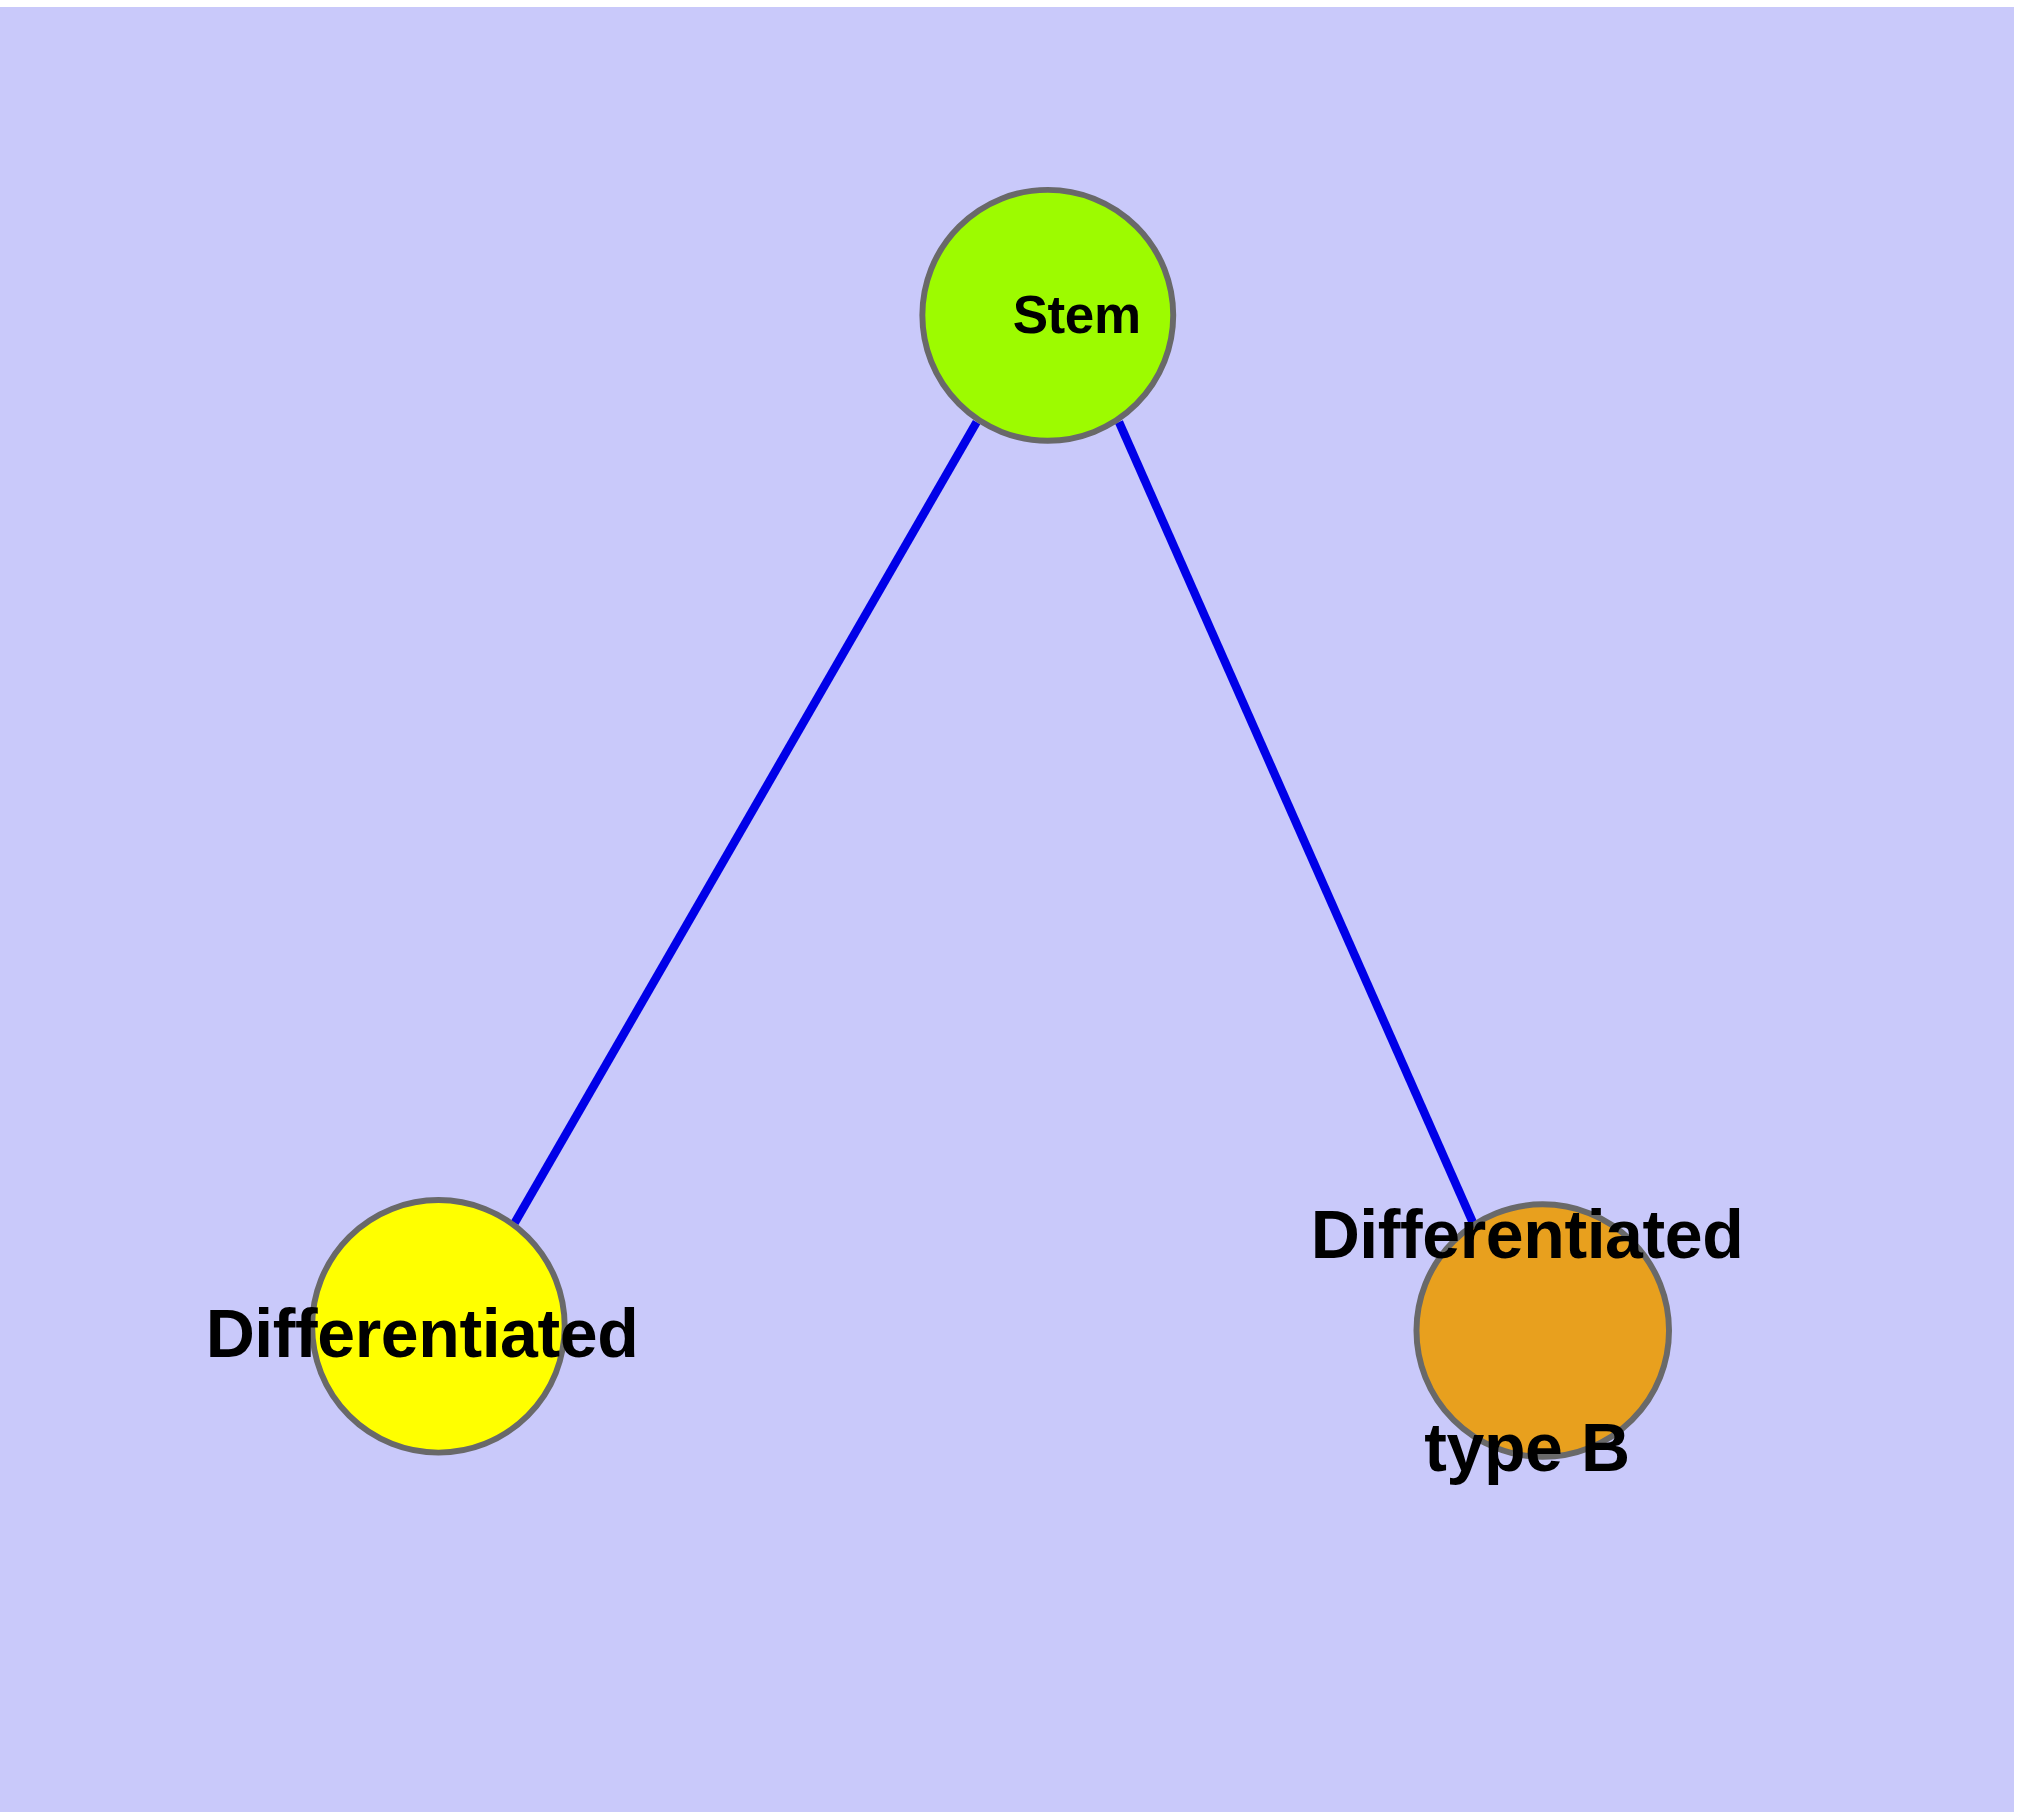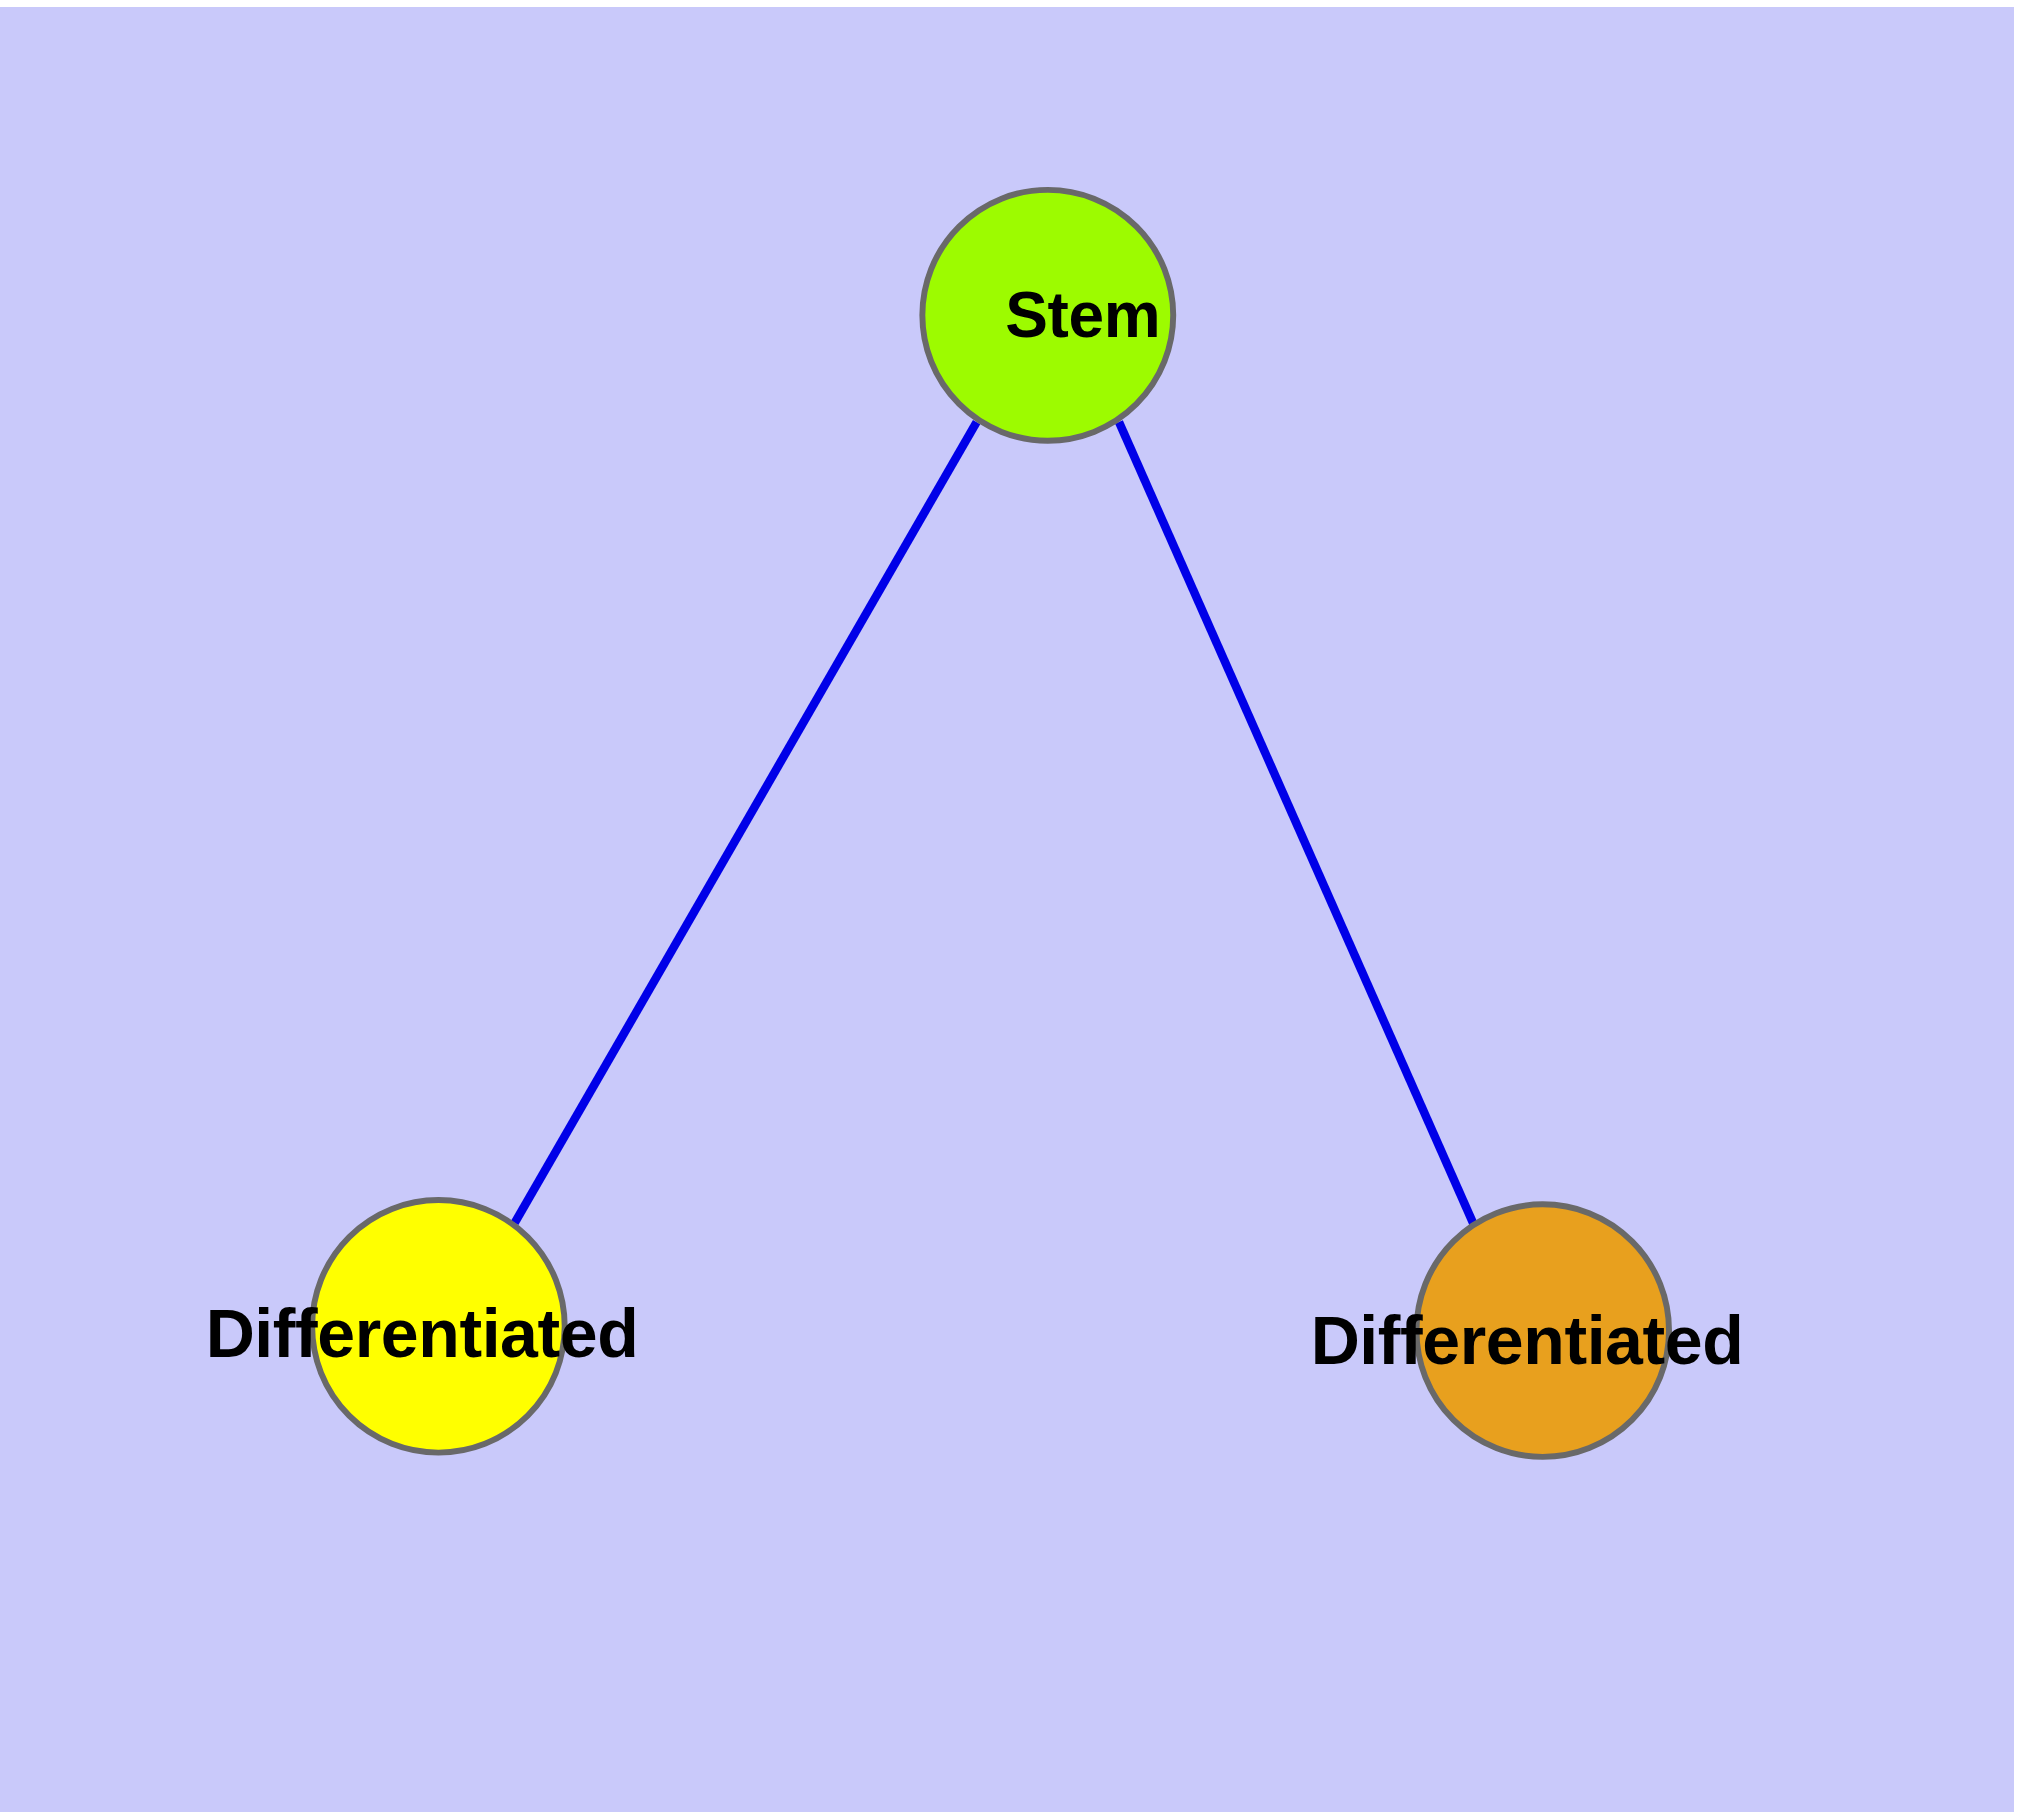--- a/index.html
+++ b/index.html
@@ -39,21 +39,21 @@
     color: #000000;
     font-family: "Liberation Sans", sans-serif;
     font-weight: bold;
     text-align: center;
     white-space: pre;
     line-height: 1.04;
     letter-spacing: -0.4px;
     pointer-events: none;
   }
   #label-stem {
-    font-size: 64px;
+    font-size: 53px;
     left: 1048px;
     top: 315px;
     transform: translate(-50%, -50%);
   }
   #label-diff-a {
     font-size: 68px;
     left: 422px;
     top: 1334px;
     transform: translate(-50%, -50%);
   }
@@ -88,16 +88,17 @@
   <div class="node-label" id="label-stem">
     <span>Stem</span>
   </div>
 
   <div class="node-label" id="label-diff-a">
     <div>Differentiated</div>
   </div>
 
   <div class="node-label" id="label-diff-b">
     <div>Differentiated</div>
+    <div>type B</div>
   </div>
 
 </div>
 
 
 </body></html>

